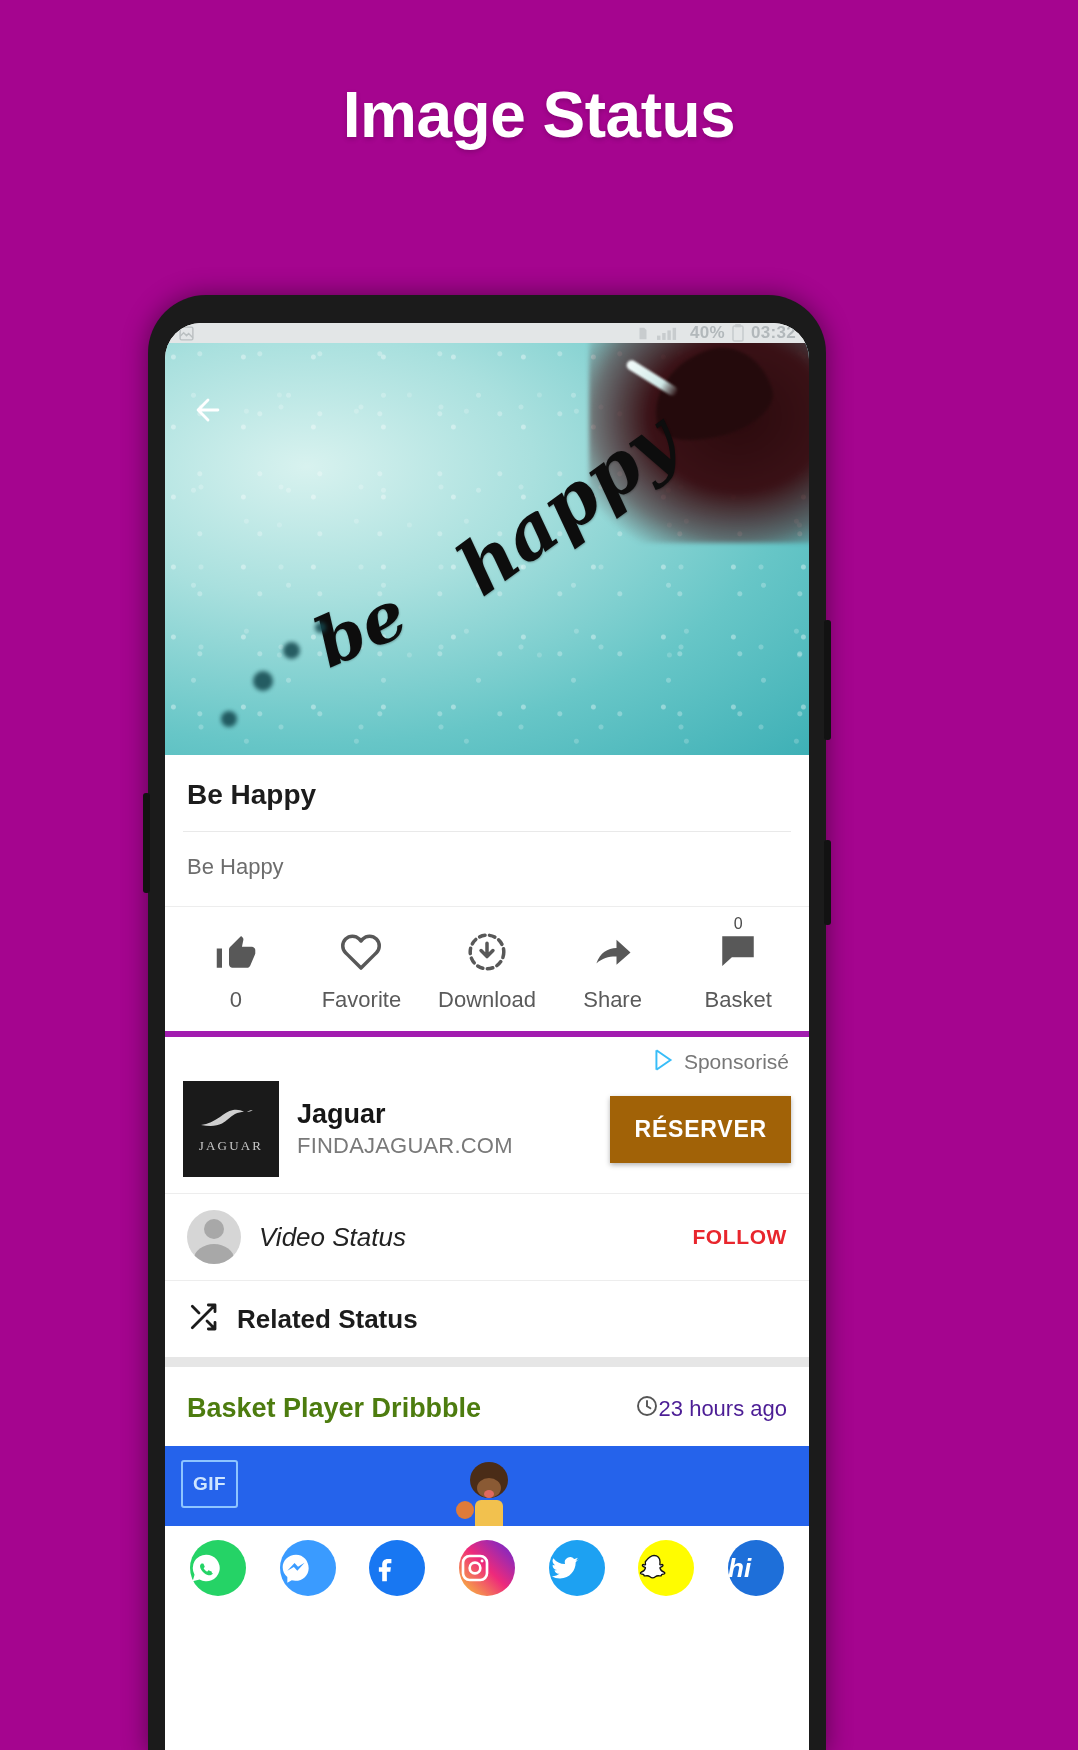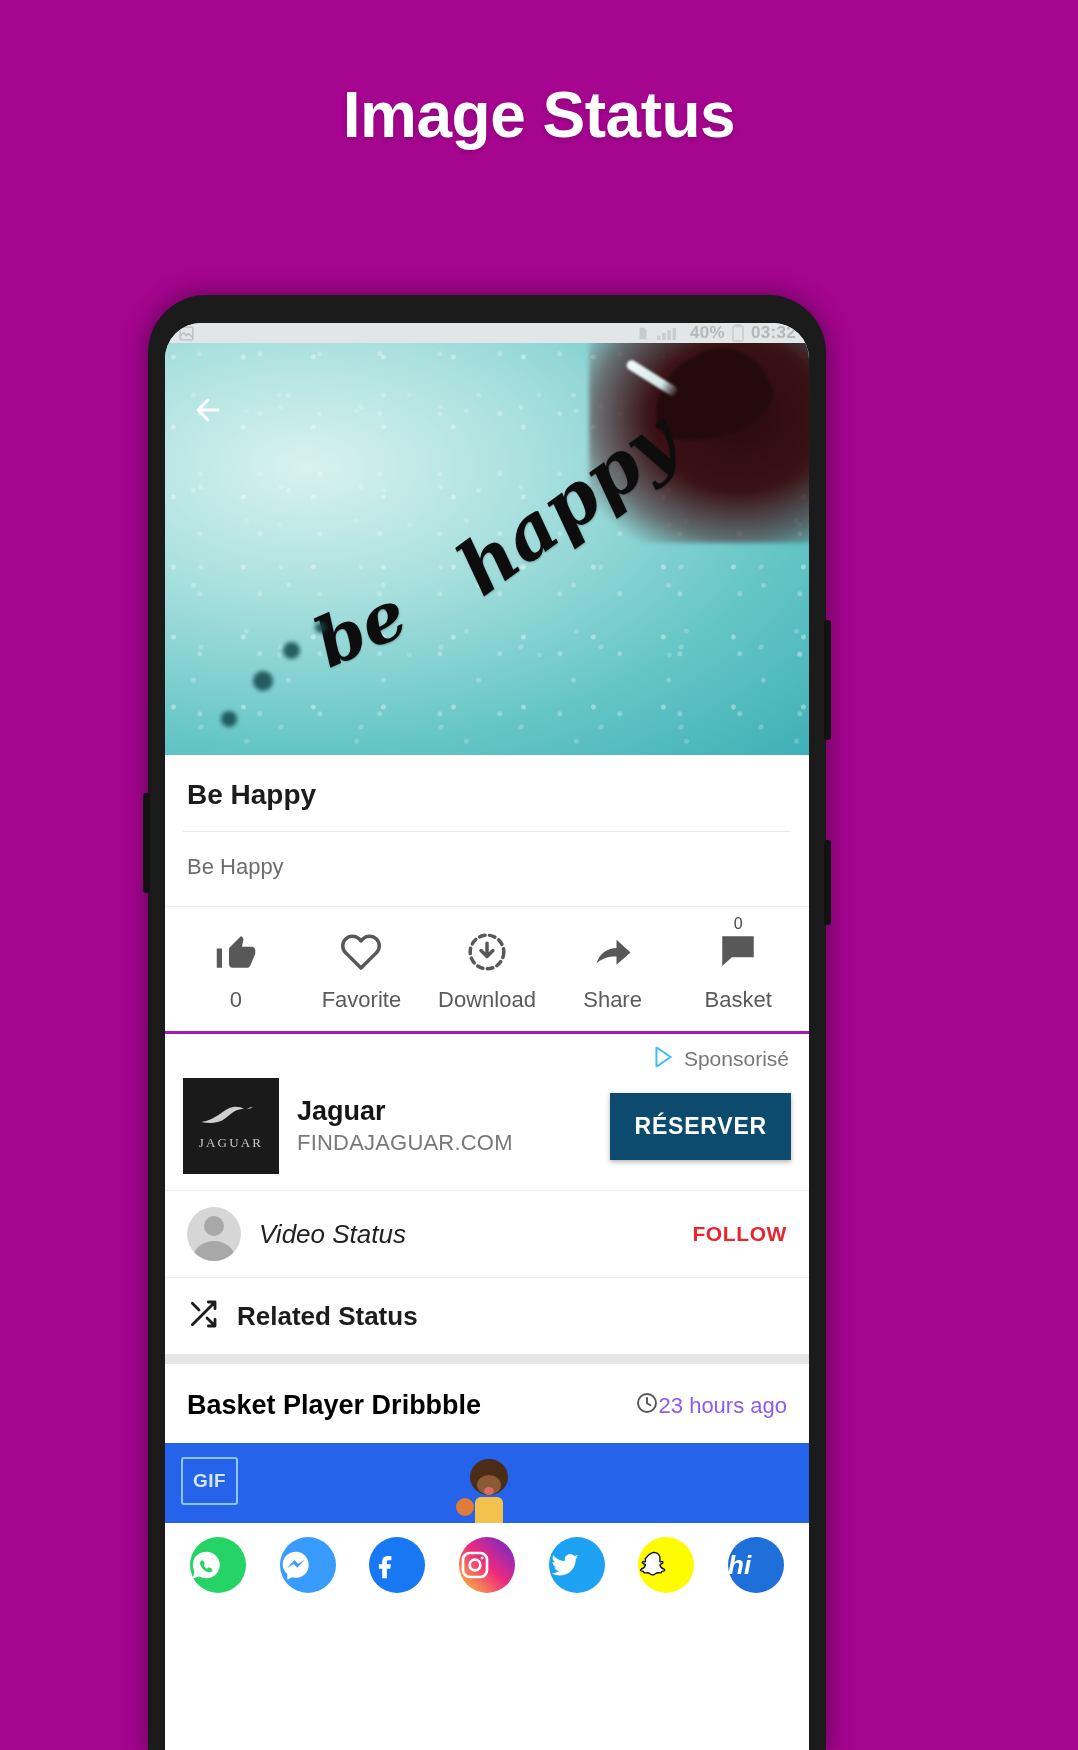--- a/index.html
+++ b/index.html
@@ -166,21 +166,21 @@
   .action-ico { height: 44px; display: flex; align-items: flex-end; position: relative; }
   .action-label { font-size: 22px; color: #5a5a5a; }
   .badge-num {
     position: absolute;
     top: -14px; left: 50%;
     transform: translateX(-50%);
     font-size: 16px; color: #4a4a4a;
   }
 
   
-  .ad-wrap { border-top: 3px solid #a21caf; padding: 10px 18px 16px; position: relative; }
+  .ad-wrap { border-top: 6px solid #a21caf; padding: 10px 18px 16px; position: relative; }
   .spons-row {
     display: flex; align-items: center; justify-content: flex-end;
     gap: 7px; padding-right: 2px; margin-bottom: 4px;
   }
   .spons-label { font-size: 21px; color: #777; }
   .ad-body { display: flex; align-items: center; gap: 18px; }
   .jag-logo {
     width: 96px; height: 96px;
     background: #1a1a1a;
     display: flex; flex-direction: column;
@@ -189,21 +189,21 @@
   }
   .jag-word {
     font-size: 13px; letter-spacing: 2.2px;
     color: #c9c9c9; margin-top: 4px;
     font-family: "Liberation Serif", serif;
   }
   .ad-text { flex: 1; }
   .ad-name { font-size: 27px; font-weight: bold; color: #161616; }
   .ad-url { font-size: 22px; color: #797979; letter-spacing: .2px; margin-top: 3px; }
   .cta-btn {
-    background: #0c4a6e;
+    background: #a16207;
     color: #fff;
     font-size: 23px;
     font-weight: bold;
     letter-spacing: .8px;
     padding: 20px 24px;
     border: none;
     cursor: pointer;
     box-shadow: 0 2px 5px rgba(0,0,0,.3);
   }
 
@@ -245,22 +245,22 @@
     border-top: 1px solid #ededed;
   }
   .related-label { font-size: 26px; font-weight: bold; color: #1c1c1c; }
 
   .sep { height: 10px; background: #e6e6e6; }
 
   .rel-item-head {
     display: flex; align-items: center;
     padding: 26px 22px 22px;
   }
-  .rel-title { flex: 1; font-size: 27px; font-weight: bold; color: #000000; }
-  .rel-time { display: flex; align-items: center; font-size: 22px; color: #8b5cf6; }
+  .rel-title { flex: 1; font-size: 27px; font-weight: bold; color: #4d7c0f; }
+  .rel-time { display: flex; align-items: center; font-size: 22px; color: #4c1d95; }
 
   .gif-banner {
     height: 80px;
     background: #2563eb;
     position: relative;
     overflow: hidden;
   }
   .gif-tag {
     position: absolute; left: 16px; top: 14px;
     border: 2px solid #8ec5ff;

